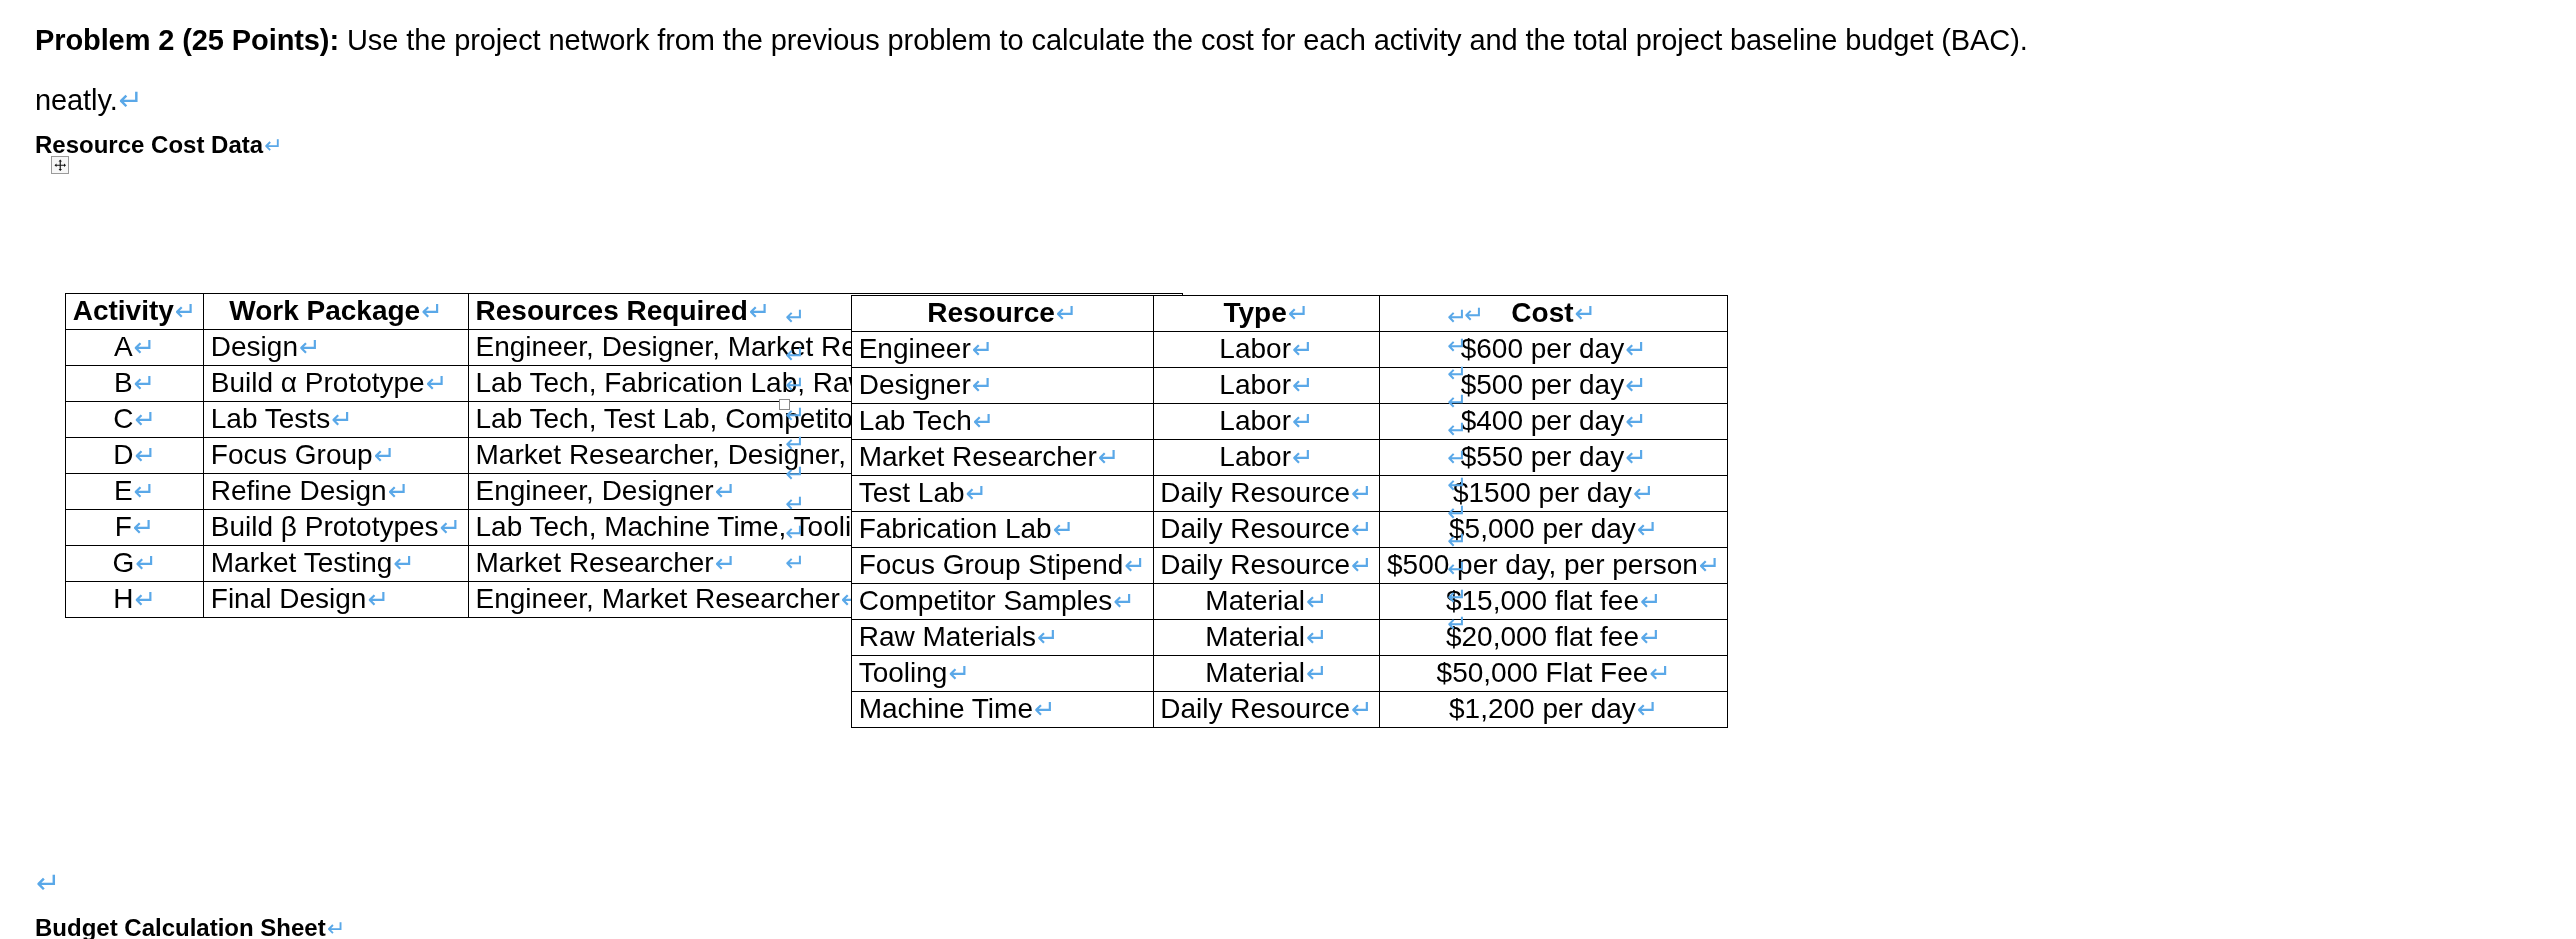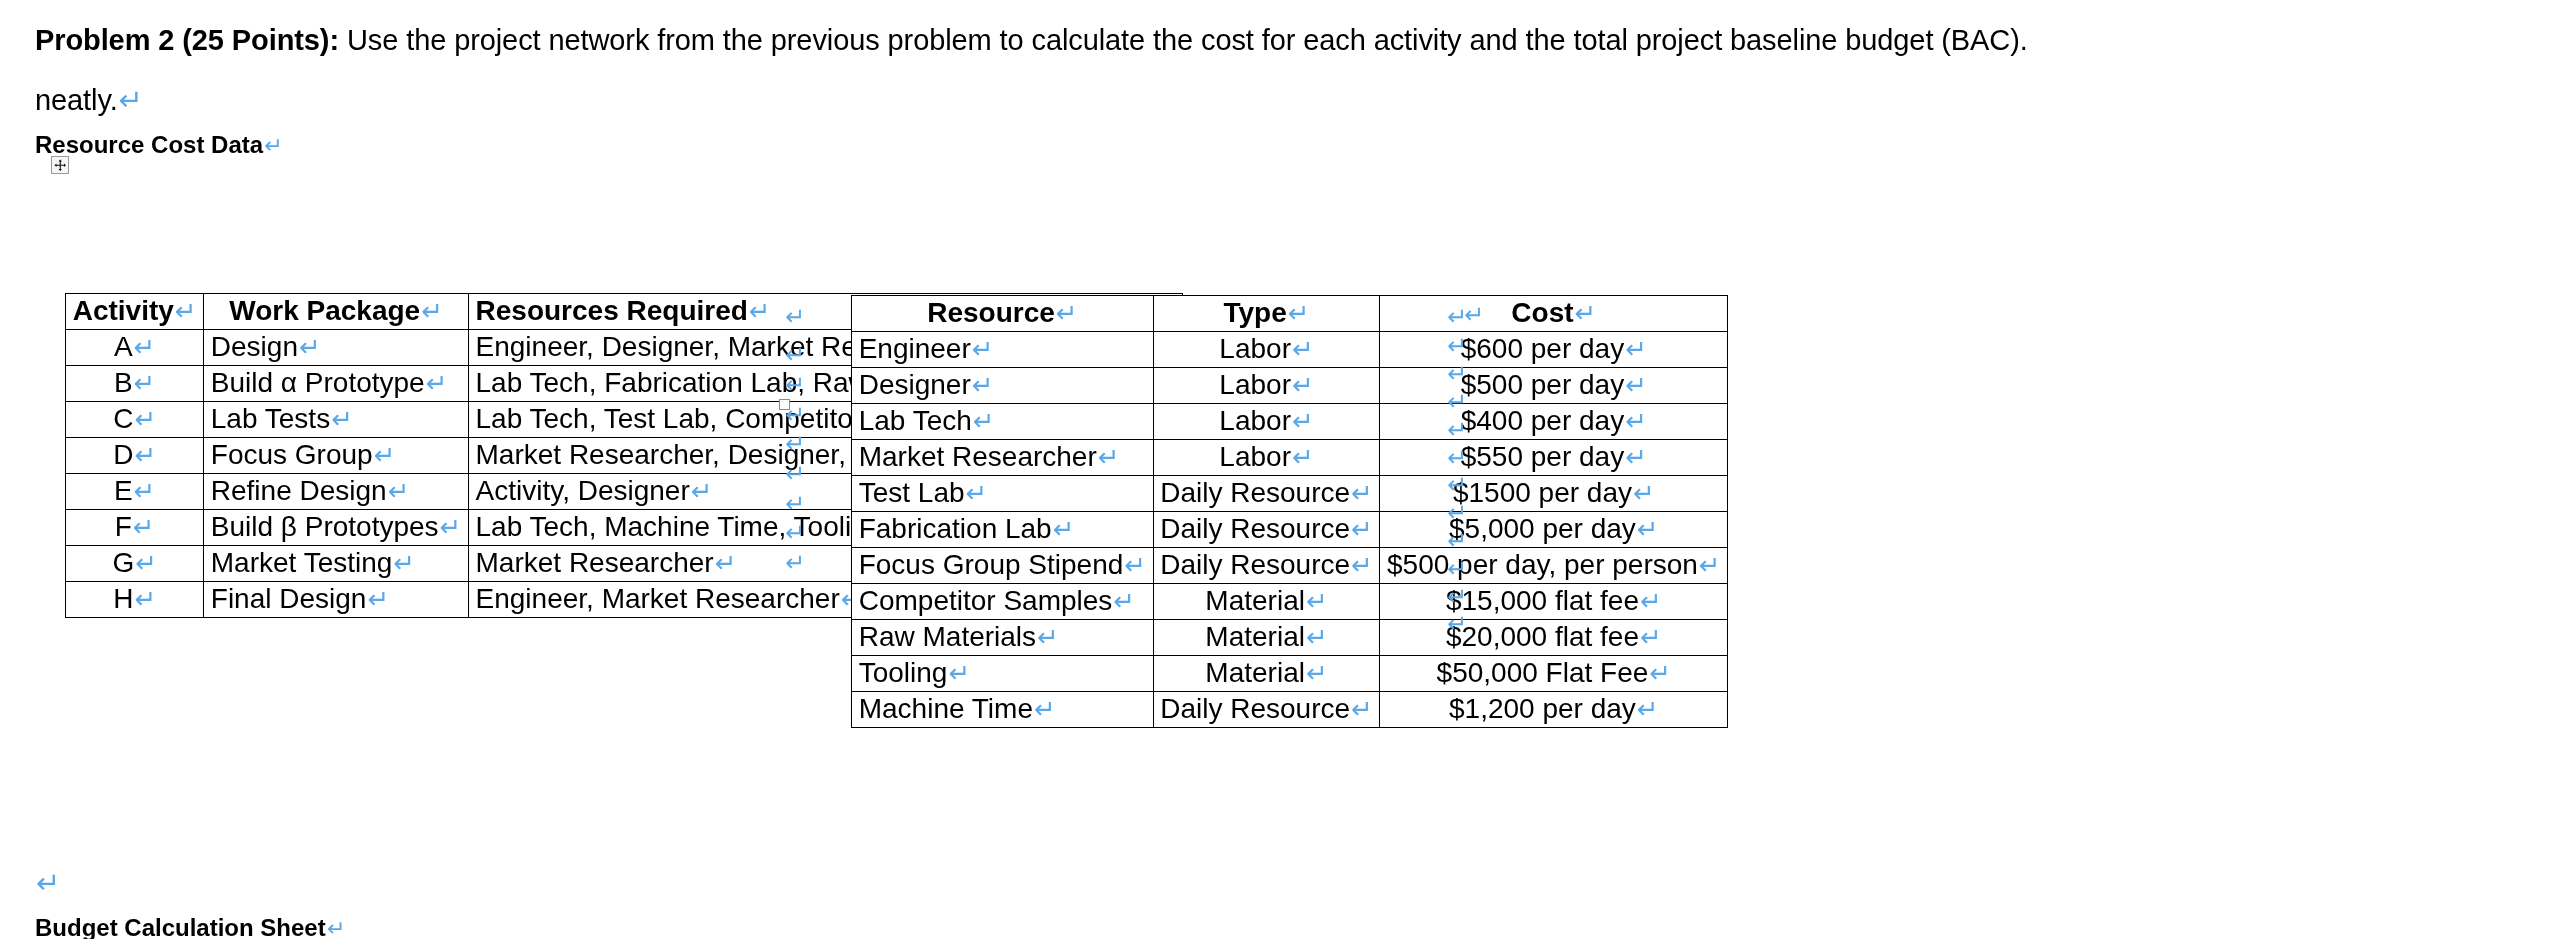--- a/index.html
+++ b/index.html
@@ -183,21 +183,21 @@
         <td class="c-left"><span>Lab Tech, Test Lab, Competitor Samples</span><span class="pmark">↵</span></td>
       </tr>
       <tr>
         <td class="c-center"><span>D</span><span class="pmark">↵</span></td>
         <td class="c-left"><span>Focus Group</span><span class="pmark">↵</span></td>
         <td class="c-left"><span>Market Researcher, Designer, Focus Group (6 People)</span><span class="pmark">↵</span></td>
       </tr>
       <tr>
         <td class="c-center"><span>E</span><span class="pmark">↵</span></td>
         <td class="c-left"><span>Refine Design</span><span class="pmark">↵</span></td>
-        <td class="c-left"><span>Activity, Designer</span><span class="pmark">↵</span></td>
+        <td class="c-left"><span>Engineer, Designer</span><span class="pmark">↵</span></td>
       </tr>
       <tr>
         <td class="c-center"><span>F</span><span class="pmark">↵</span></td>
         <td class="c-left"><span>Build β Prototypes</span><span class="pmark">↵</span></td>
         <td class="c-left"><span>Lab Tech, Machine Time, Tooling</span><span class="pmark">↵</span></td>
       </tr>
       <tr>
         <td class="c-center"><span>G</span><span class="pmark">↵</span></td>
         <td class="c-left"><span>Market Testing</span><span class="pmark">↵</span></td>
         <td class="c-left"><span>Market Researcher</span><span class="pmark">↵</span></td>

